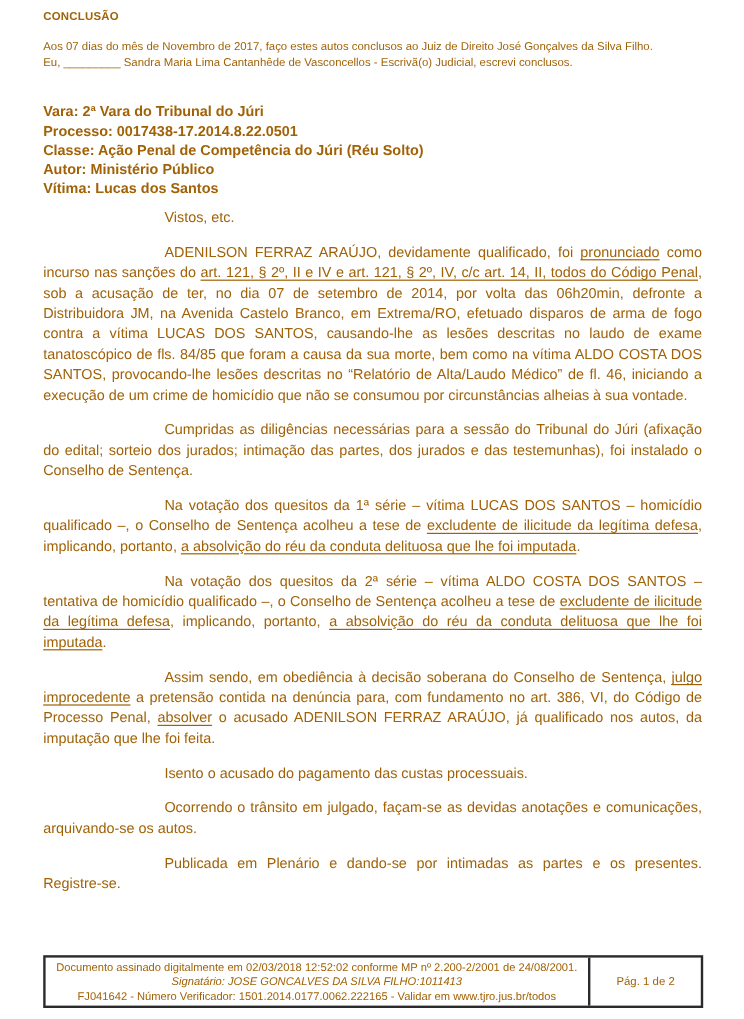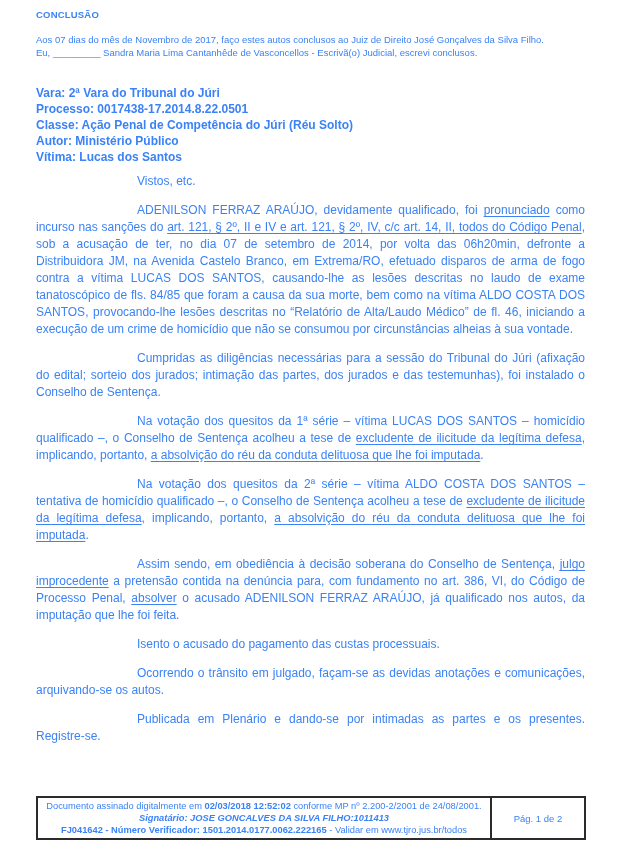--- a/index.html
+++ b/index.html
@@ -2,21 +2,21 @@
 <html lang="pt-BR"><head>
 <meta charset="utf-8">
 <style>
   html, body { margin: 0; padding: 0; background: #ffffff; }
   .page {
     position: relative;
     width: 620px;
     height: 849px;
     box-sizing: border-box;
     background: #ffffff;
-    color: #3b82f6;
+    color: #a16207;
     font-family: "Liberation Sans", "DejaVu Sans", sans-serif;
     padding: 9px 35px 0 36px;
     overflow: hidden;
   }
   
   .conclusion-title {
     font-size: 9.5px;
     font-weight: bold;
     letter-spacing: 0.2px;
   }
@@ -36,21 +36,21 @@
   
   .doc-body { margin-top: 8px; }
   .para {
     font-size: 12px;
     line-height: 17px;
     text-align: justify;
     text-indent: 101px;
     margin: 0 0 12px 0;
   }
   .run-u { text-decoration: underline; text-underline-offset: 2px; }
-  .run-b { font-weight: bold; }
+  .run-b { font-weight: normal; }
   .run-i { font-style: italic; }
   
   .footer-box {
     position: absolute;
     left: 36px;
     right: 34px;
     bottom: 9px;
     display: flex;
     align-items: stretch;
     border: 2px solid #2b2b2b;

